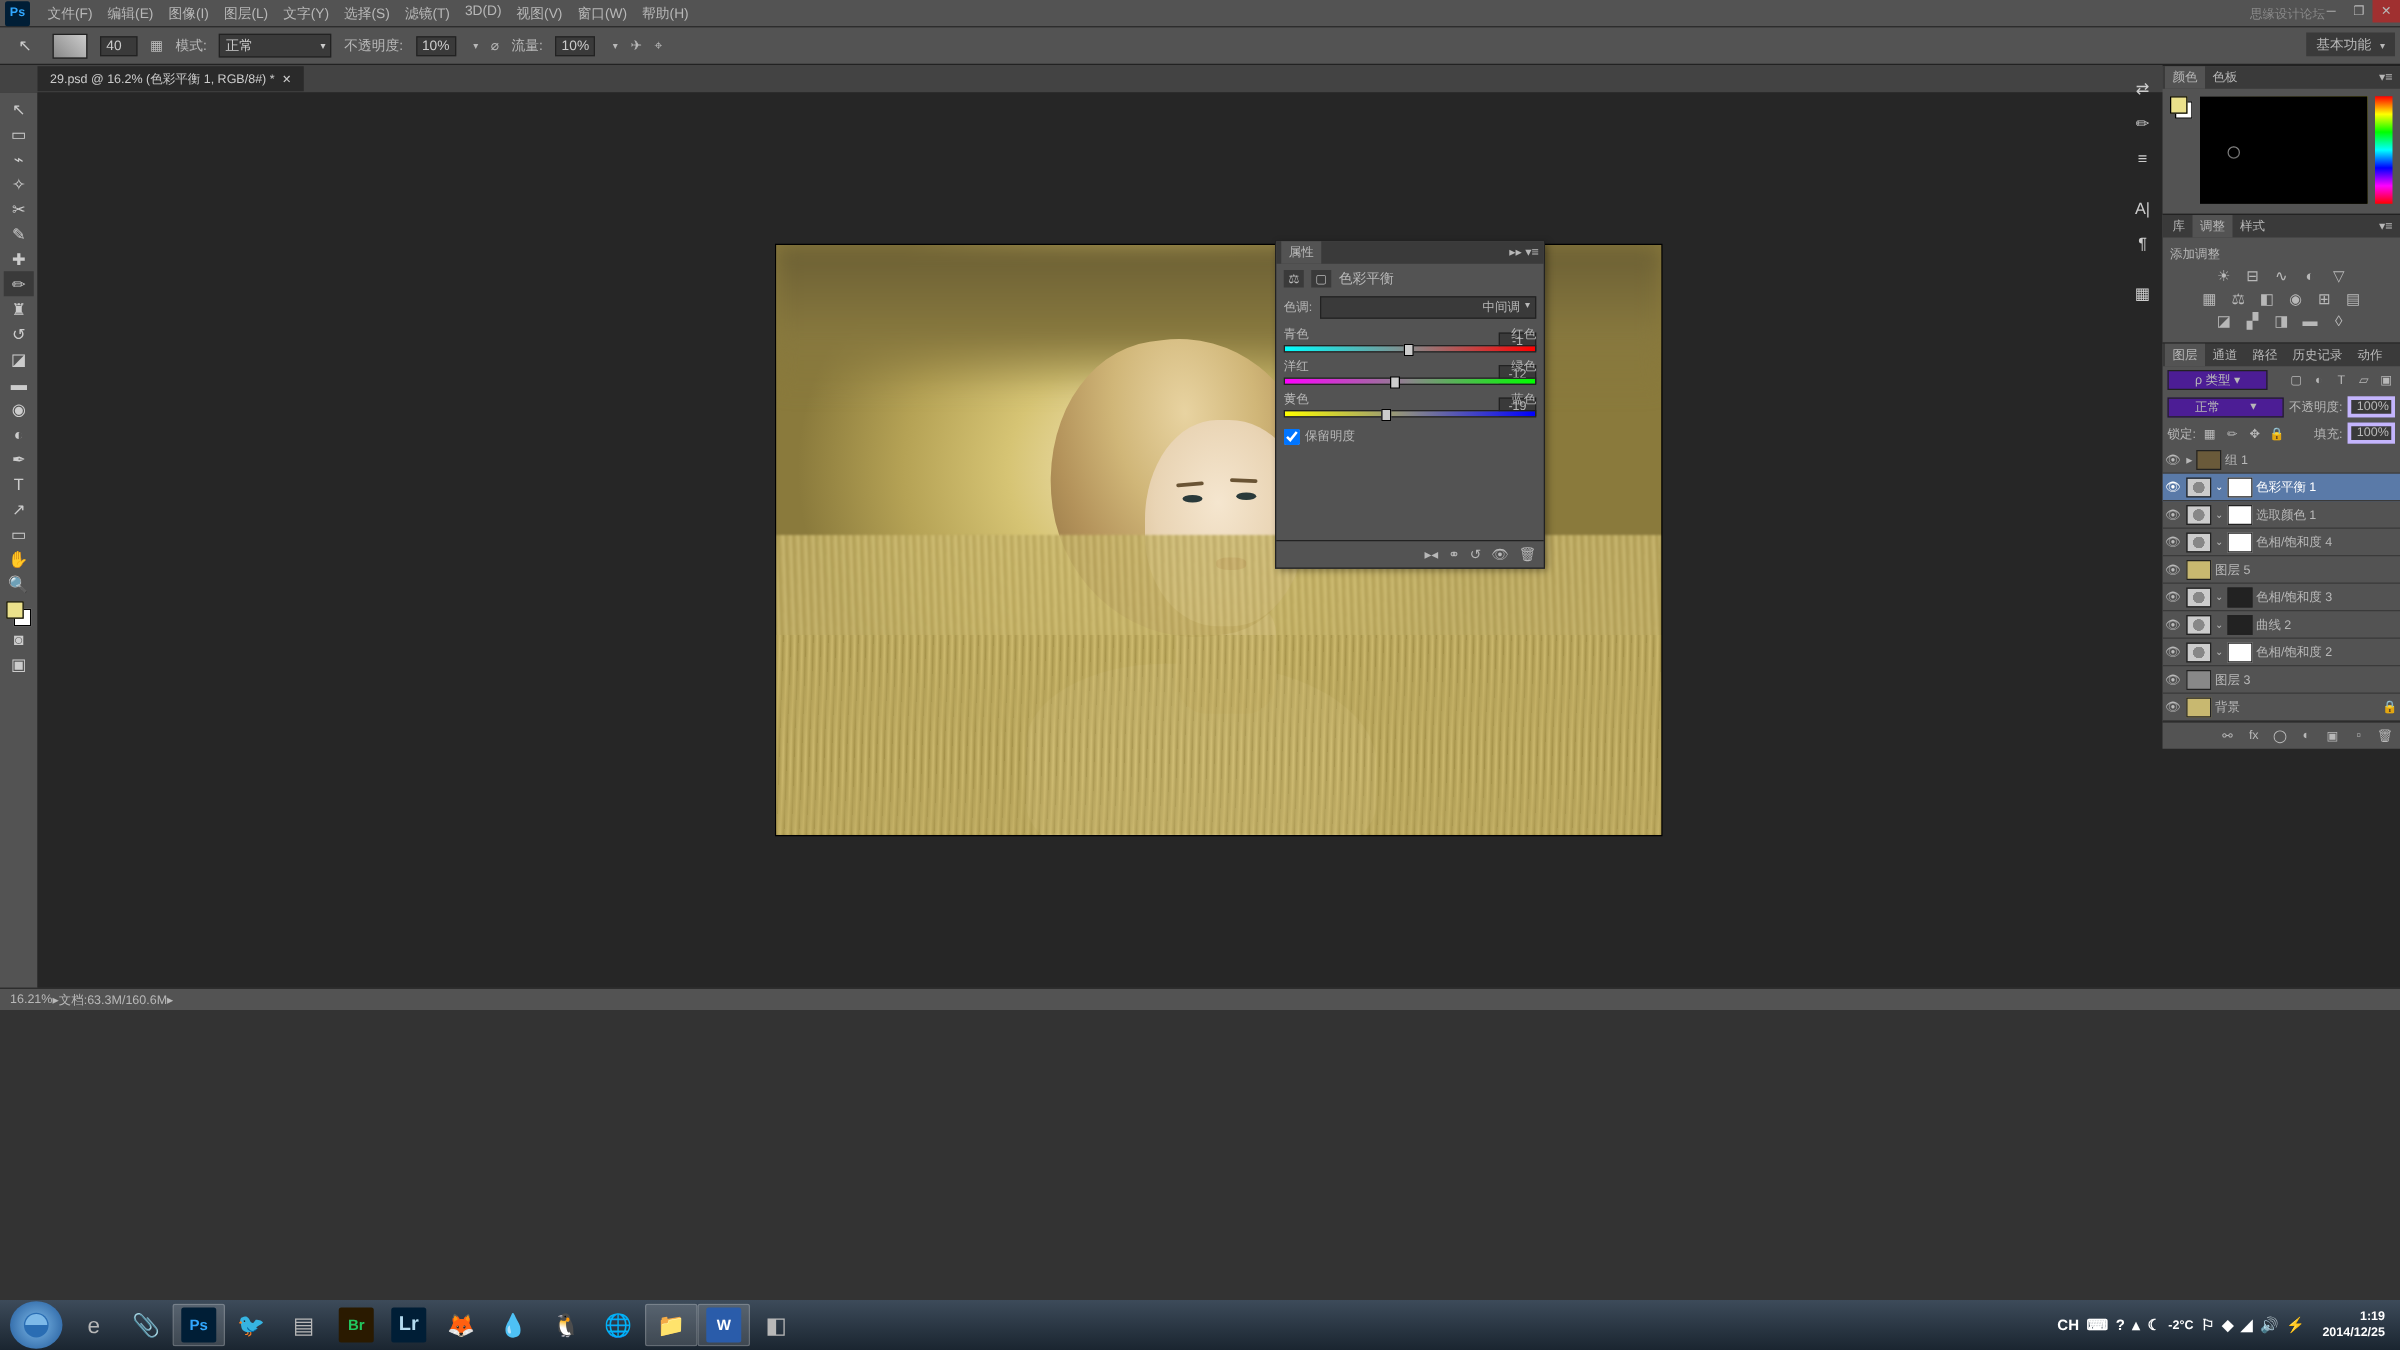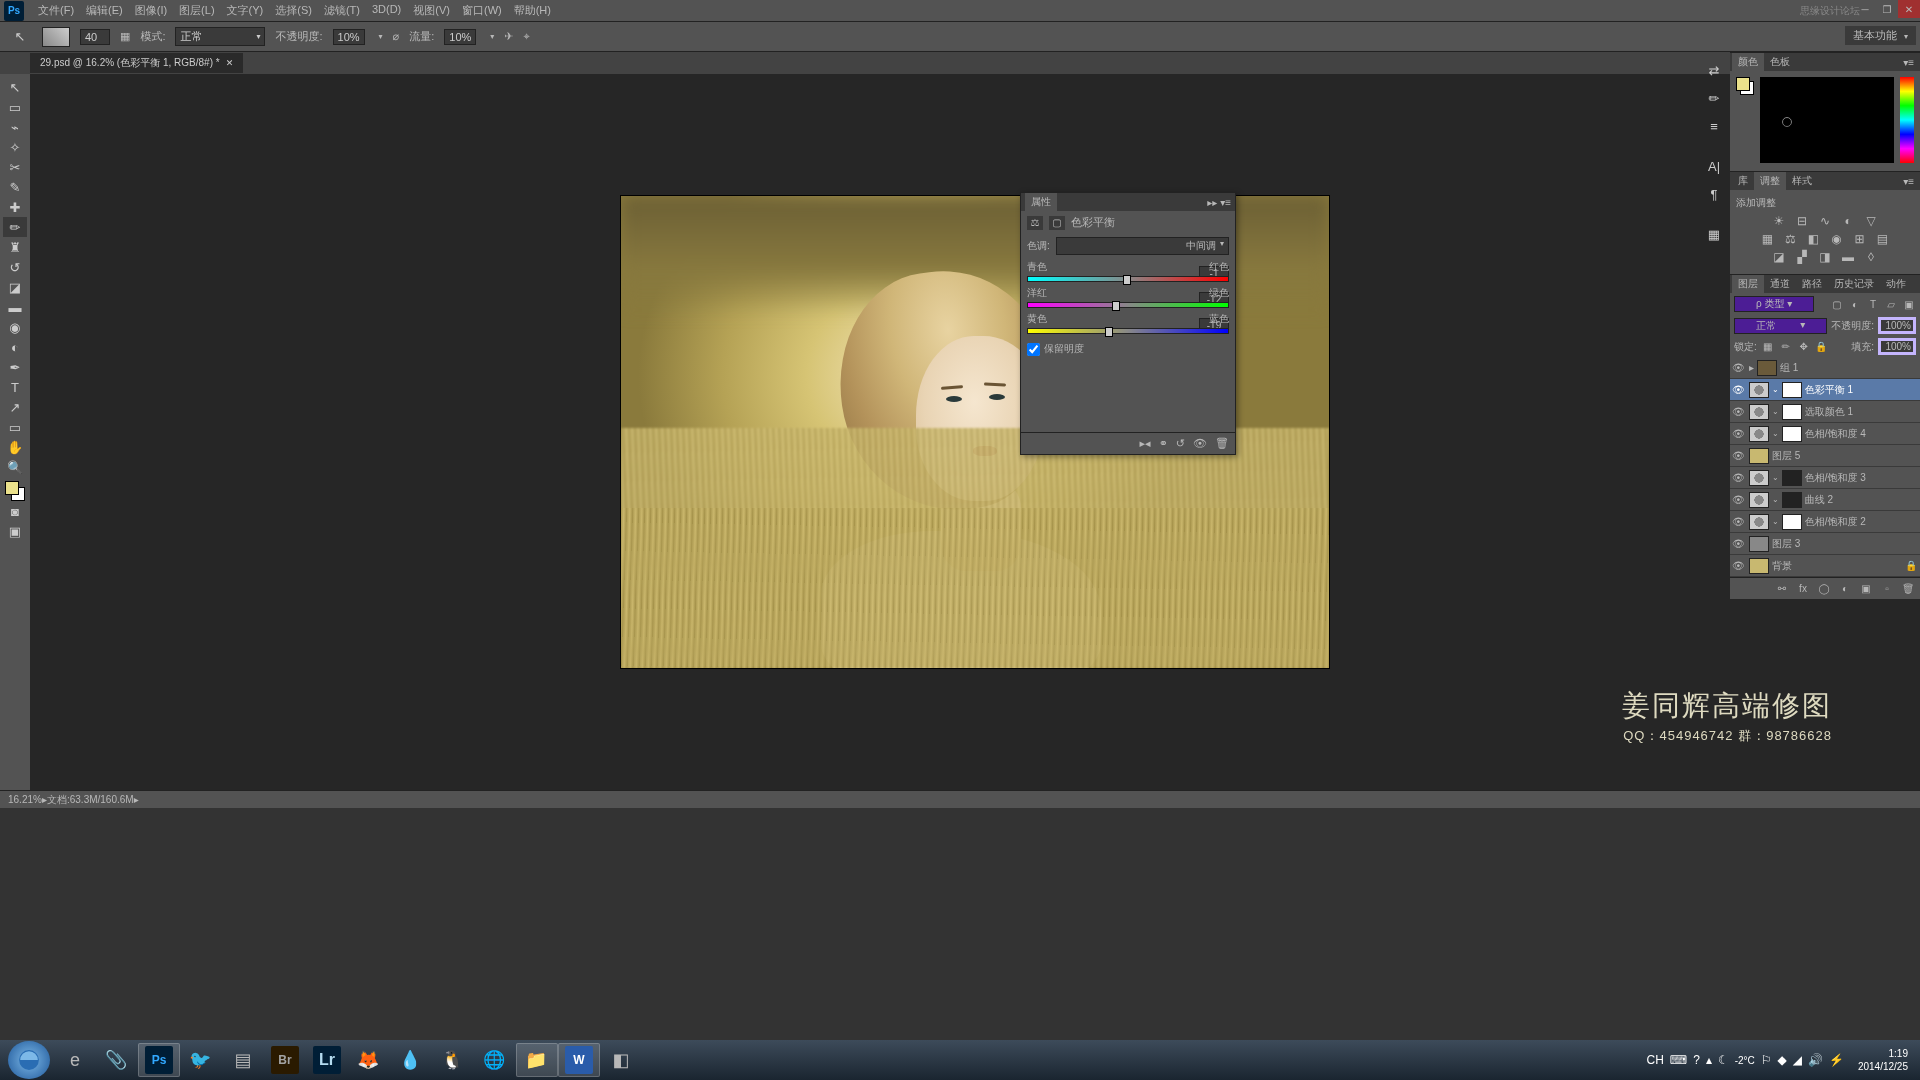--- a/index.html
+++ b/index.html
@@ -97,21 +97,21 @@
 .layer .thumb.dark { background:#222; }
 .layer .thumb.mask { background:#fff; }
 .layer .name { flex:1; overflow:hidden; white-space:nowrap; }
 .layer .lock { font-size:10px; }
 .layers-foot { height:22px; border-top:1px solid #222; display:flex; justify-content:flex-end; align-items:center; gap:7px; padding:0 5px; font-size:11px; }
 
 .taskbar { position:absolute; bottom:0; left:0; right:0; height:40px; background:linear-gradient(#3d4b5a,#1a2530); display:flex; align-items:center; padding:0 4px; }
 .tb-btn { width:42px; height:34px; display:flex; align-items:center; justify-content:center; font-size:18px; cursor:pointer; border-radius:2px; }
 .tb-btn.active { background:rgba(255,255,255,.15); box-shadow:inset 0 0 0 1px rgba(255,255,255,.2); }
 .start { width:42px; height:38px; background:radial-gradient(circle,#7db9e8,#1e5799); border-radius:50%; margin:0 4px; display:flex; align-items:center; justify-content:center; }
-.tray { margin-left:auto; display:flex; align-items:center; gap:6px; color:#fff; font-size:10px; padding-right:8px; }
+.tray { margin-left:auto; display:flex; align-items:center; gap:6px; color:#fff; font-size:10px; padding-right:8px;font-weight:bold; }
 .tray-ic { font-size:12px; cursor:pointer; }
 .clock { text-align:right; line-height:13px; margin-left:8px; }
 </style>
 </head>
 <body>
 
 <div class="menubar">
   <div class="ps-logo">Ps</div>
   <div id="menu-items" style="display: flex;">
       <span class="menu-item">文件(F)</span>
@@ -204,24 +204,20 @@
         <div class="face"></div>
         <div class="brow l"></div>
           <div class="brow r"></div>
         <div class="eye l"></div>
           <div class="eye r"></div>
         <div class="lips"></div>
       </div>
       <div class="grass"></div>
       <div class="grass2"></div>
     </div>
-    <div class="watermark">
-      <div class="wm-big">姜同辉高端修图</div>
-      <div class="wm-small">QQ：454946742    群：98786628</div>
-    </div>
   </div>
 </div>
 
 <div class="statusbar">
   <span>16.21%</span>
     <span>▸</span>
   <span>文档:63.3M/160.6M</span>
     <span>▸</span>
 </div>
 
@@ -484,21 +480,21 @@
       <div class="tb-btn active">
         <div style="width: 28px; height: 28px; background: rgb(0, 30, 54); color: rgb(49, 168, 255); display: flex; align-items: center; justify-content: center; font-size: 12px; font-weight: bold; border-radius: 2px;">Ps</div>
       </div>
       <div class="tb-btn">
         <div>🐦</div>
       </div>
       <div class="tb-btn">
         <div>▤</div>
       </div>
       <div class="tb-btn">
-        <div style="width: 28px; height: 28px; background: rgb(42, 26, 0); color: #a3a3a3; display: flex; align-items: center; justify-content: center; font-size: 12px; font-weight: bold; border-radius: 2px;">Br</div>
+        <div style="width: 28px; height: 28px; background: rgb(42, 26, 0); color: #22c55e; display: flex; align-items: center; justify-content: center; font-size: 12px; font-weight: bold; border-radius: 2px;">Br</div>
       </div>
       <div class="tb-btn">
         <div style="width: 28px; height: 28px; background: rgb(0, 30, 54); color: rgb(180, 220, 240); display: flex; align-items: center; justify-content: center; font-size: 16px; font-weight: bold; border-radius: 2px;">Lr</div>
       </div>
       <div class="tb-btn">
         <div>🦊</div>
       </div>
       <div class="tb-btn">
         <div>💧</div>
       </div>

